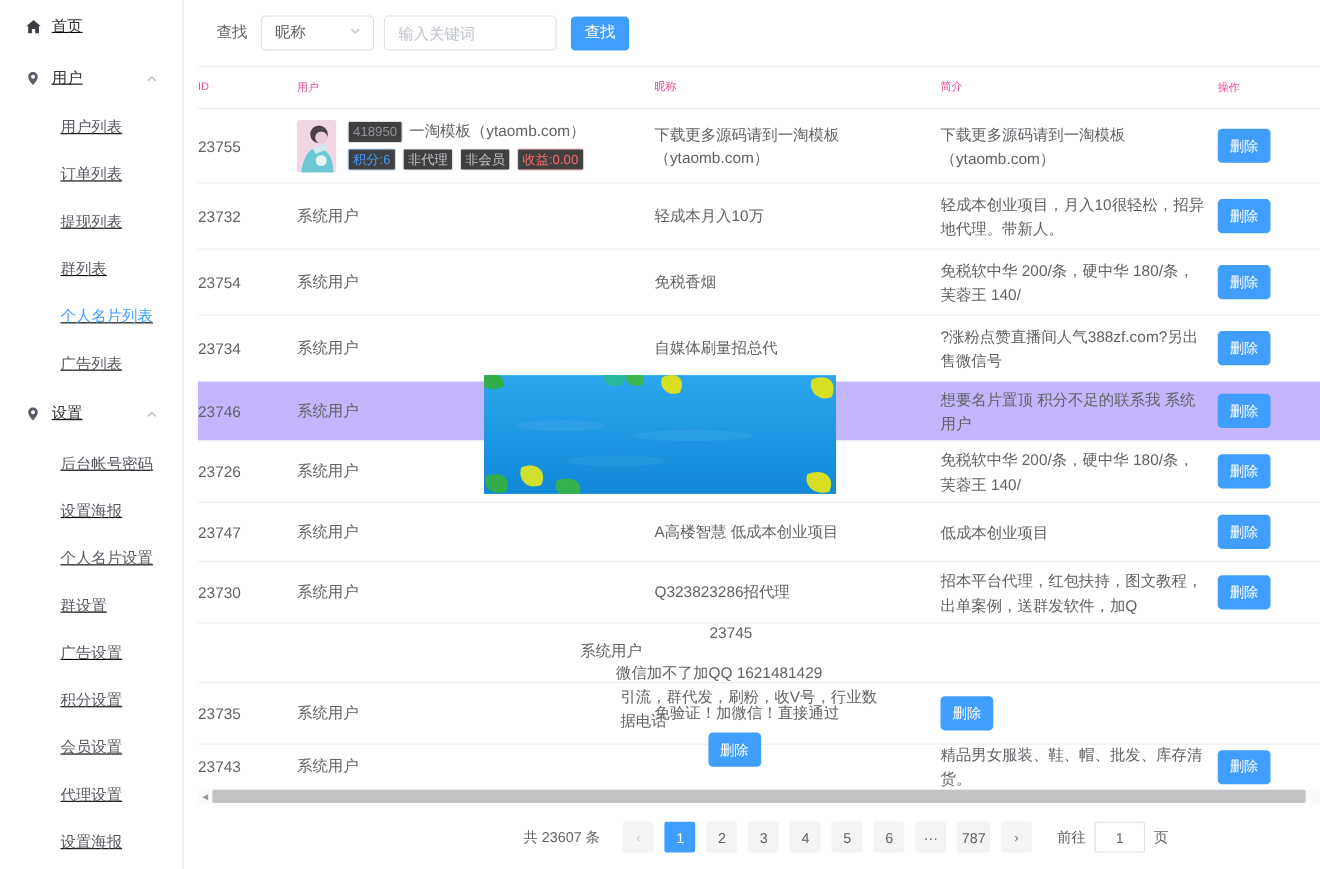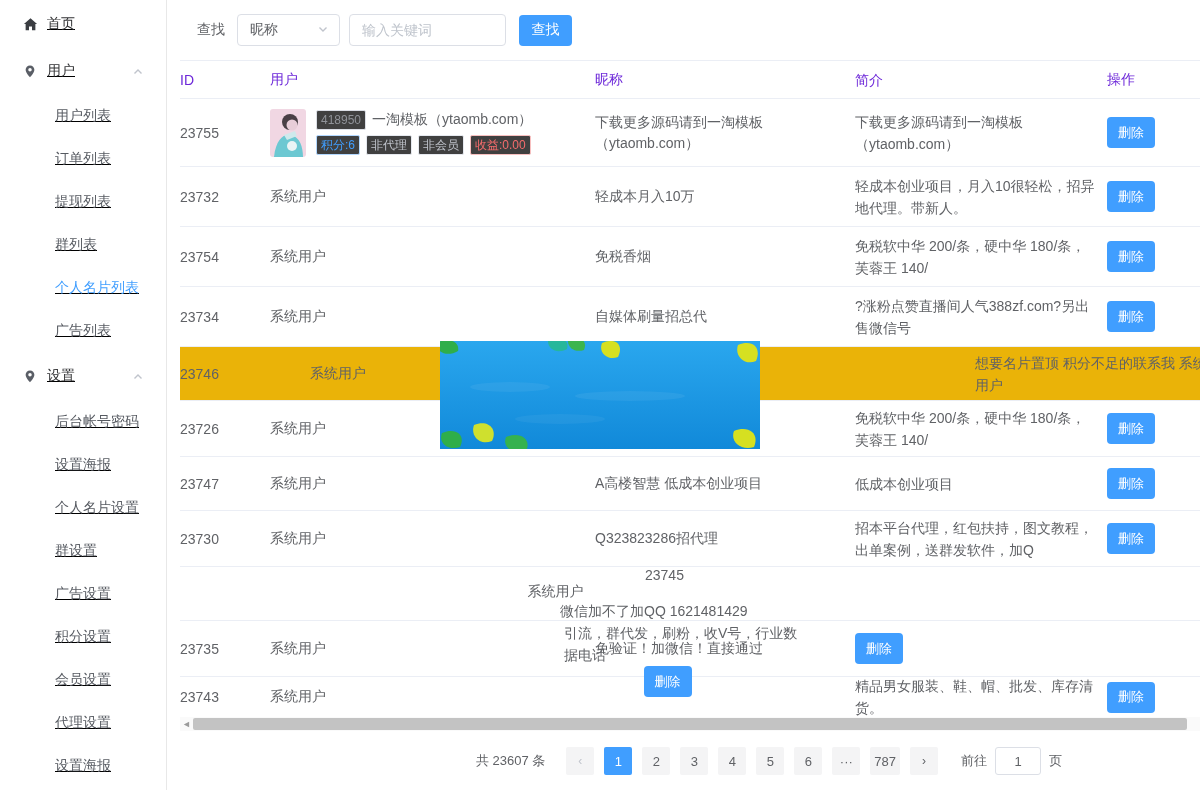--- a/index.html
+++ b/index.html
@@ -25,30 +25,30 @@
   .search-label { font-size:14px; color:#606266; margin-right:12px; }
   .select-box { width:103px; height:32px; border:1px solid #dcdfe6; border-radius:4px; display:flex; align-items:center; justify-content:space-between; padding:0 10px 0 12px; cursor:pointer; }
   .select-box .sel-text { font-size:14px; color:#606266; }
   .kw-input { width:157px; height:32px; border:1px solid #dcdfe6; border-radius:4px; margin-left:9px; padding:0 12px; font-size:14px; color:#606266; outline:none; font-family:inherit; }
   .kw-input::placeholder { color:#bfc4cc; }
   .search-btn { width:53px; height:31px; margin-left:13px; background:#409EFF; color:#fff; border:none; border-radius:4px; font-size:14px; cursor:pointer; font-family:inherit; }
 
   
   .table { width:1020px; margin-left:12px; border-top:1px solid #ebeef5; font-size:14px; color:#606266; }
   .tr { display:flex; align-items:center; border-bottom:1px solid #ebeef5; }
-  .thead .th { font-size:14px; color:#6d28d9; }
+  .thead .th { font-size:10px; color:#ec4899; }
   .thead { height:38px; }
   .td,.th { padding-right:10px; }
   .col-id { width:90px; flex:none; }
   .col-user { width:325px; flex:none; display:flex; align-items:center; }
   .col-nick { width:260px; flex:none; line-height:21px; }
   .col-intro { width:252px; flex:none; line-height:22px; }
   .col-op { width:93px; flex:none; }
   .del-btn { width:48px; height:31px; background:#409EFF; color:#fff; border:none; border-radius:4px; font-size:13px; cursor:pointer; font-family:inherit; }
-  .tr.hovered { background:#eab308;gap:40px; }
+  .tr.hovered { background:#c4b5fd; }
   .tr.cut { height:40px; overflow:hidden; border-bottom:none; }
 
   
   .avatar { width:36px; height:48px; border-radius:3px; flex:none; margin-right:10px; overflow:hidden; }
   .u-info { display:flex; flex-direction:column; gap:5px; }
   .u-line { display:flex; align-items:center; gap:6px; }
   .badge { display:inline-block; font-size:12px; line-height:18px; padding:0 4px; border-radius:2px; border:1px solid #dcdfe6; color:#909399; background:#404040; white-space:nowrap; }
   .badge.b-blue { border-color:#b3d8ff; color:#409EFF; }
   .badge.b-gray { border-color:#e6e9ef; color:#c0c4cc; }
   .badge.b-red  { border-color:#f8c0c0; color:#f56c6c;text-align:right; }

